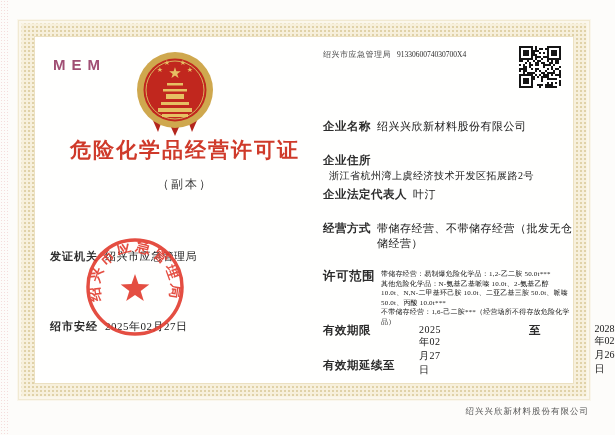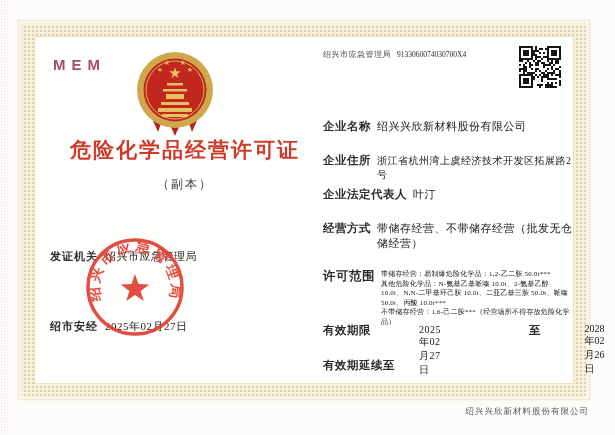--- a/index.html
+++ b/index.html
@@ -37,32 +37,32 @@
   .credit { position:absolute; left:288px; top:12px; display:flex; align-items:baseline; }
   .credit .lbl { font-size:8px; color:#4a4a4a; letter-spacing:0.5px; }
   .credit .val { margin-left:6px; font-family:"Liberation Serif", serif; font-size:7.5px; color:#2a2a2a; }
   .qr { position:absolute; left:484px; top:9px; width:42px; height:42px; background:#fff; }
   .qr i { position:absolute; width:2px; height:2px; background:#151515; }
 
   .rrow { position:absolute; left:288px; display:flex; align-items:flex-start; }
   .rrow .lbl { font-weight:bold; font-size:11.5px; color:#2c2c2c; white-space:nowrap; letter-spacing:0.5px; }
   .rrow .val { margin-left:6px; font-family:"Liberation Serif", serif; font-size:11px; color:#161616; letter-spacing:0.5px; }
   .row-name   { top:82px; }
-  .row-addr   { top:116px; }
+  .row-addr   { top:116px;flex-direction:column; }
   .row-addr .val { font-size:10px; padding-top:1px; }
   .row-rep    { top:150px; }
   .row-mode   { top:184px; }
   .row-mode .val { width:198px; line-height:15px; }
   .row-scope  { top:231px; }
   .row-scope .lbl { font-size:12.5px; }
   .row-scope .val { width:192px; font-size:7px; line-height:9.5px; letter-spacing:0.2px;
     white-space:pre-wrap; padding-top:2px; }
   .row-valid  { top:286px;gap:42px; }
   .row-valid .to-lbl { font-weight:bold; font-size:11.5px; color:#2c2c2c; margin-left:46px; }
-  .row-valid .val2 { margin-left:2px; font-family:"Liberation Serif", serif; font-size:10px; color:#161616; }
+  .row-valid .val2 { margin-left:12px; font-family:"Liberation Serif", serif; font-size:10px; color:#161616; }
   .row-valid .val { font-size:10px; padding-top:1px; }
   .row-ext    { top:321px; }
 
   .footer-note { position:absolute; right:26px; top:406px; font-size:8.5px; color:#555; letter-spacing:1px; }
 </style>
 </head>
 <body>
 
 <div class="page">
   <div class="frame">

